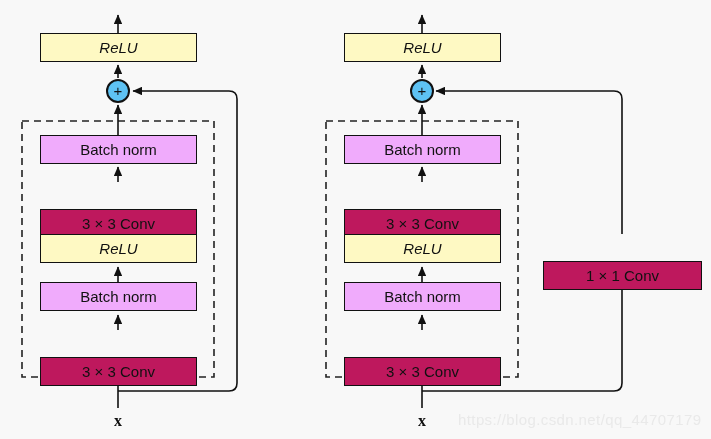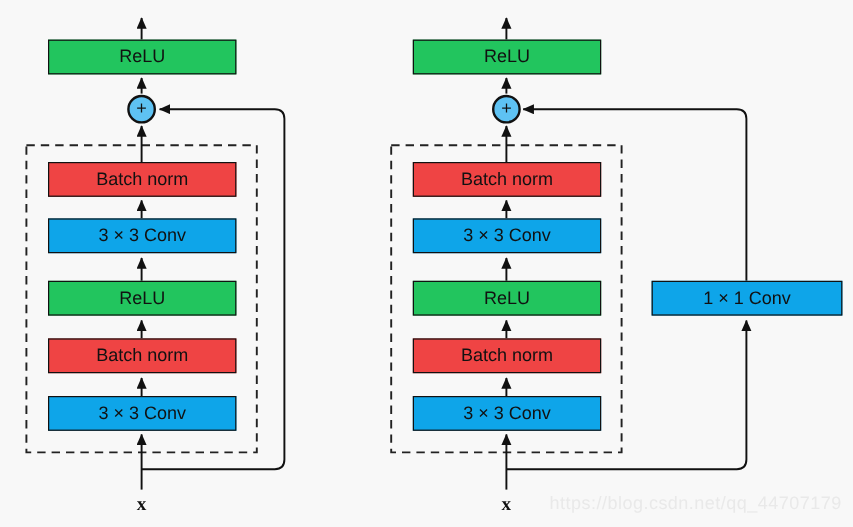--- a/index.html
+++ b/index.html
@@ -33,23 +33,23 @@
     width: 157px;
     height: 29px;
     border: 1.8px solid #111;
     display: flex;
     align-items: center;
     justify-content: center;
     font-size: 15px;
     color: #111;
     white-space: nowrap;
   }
-  .fill-act  { background: #22c55e; }
-  .fill-conv { background: #0ea5e9; }
-  .fill-norm { background: #ef4444; }
+  .fill-act  { background: #fef9c3; font-style: italic; }
+  .fill-conv { background: #be185d; margin-top: 27px; }
+  .fill-norm { background: #f0abfc; }
   .add-circle {
     position: absolute;
     box-sizing: border-box;
     width: 24px;
     height: 24px;
     border: 2px solid #111;
     border-radius: 50%;
     background: #5ec2f3;
     display: flex;
     align-items: center;

